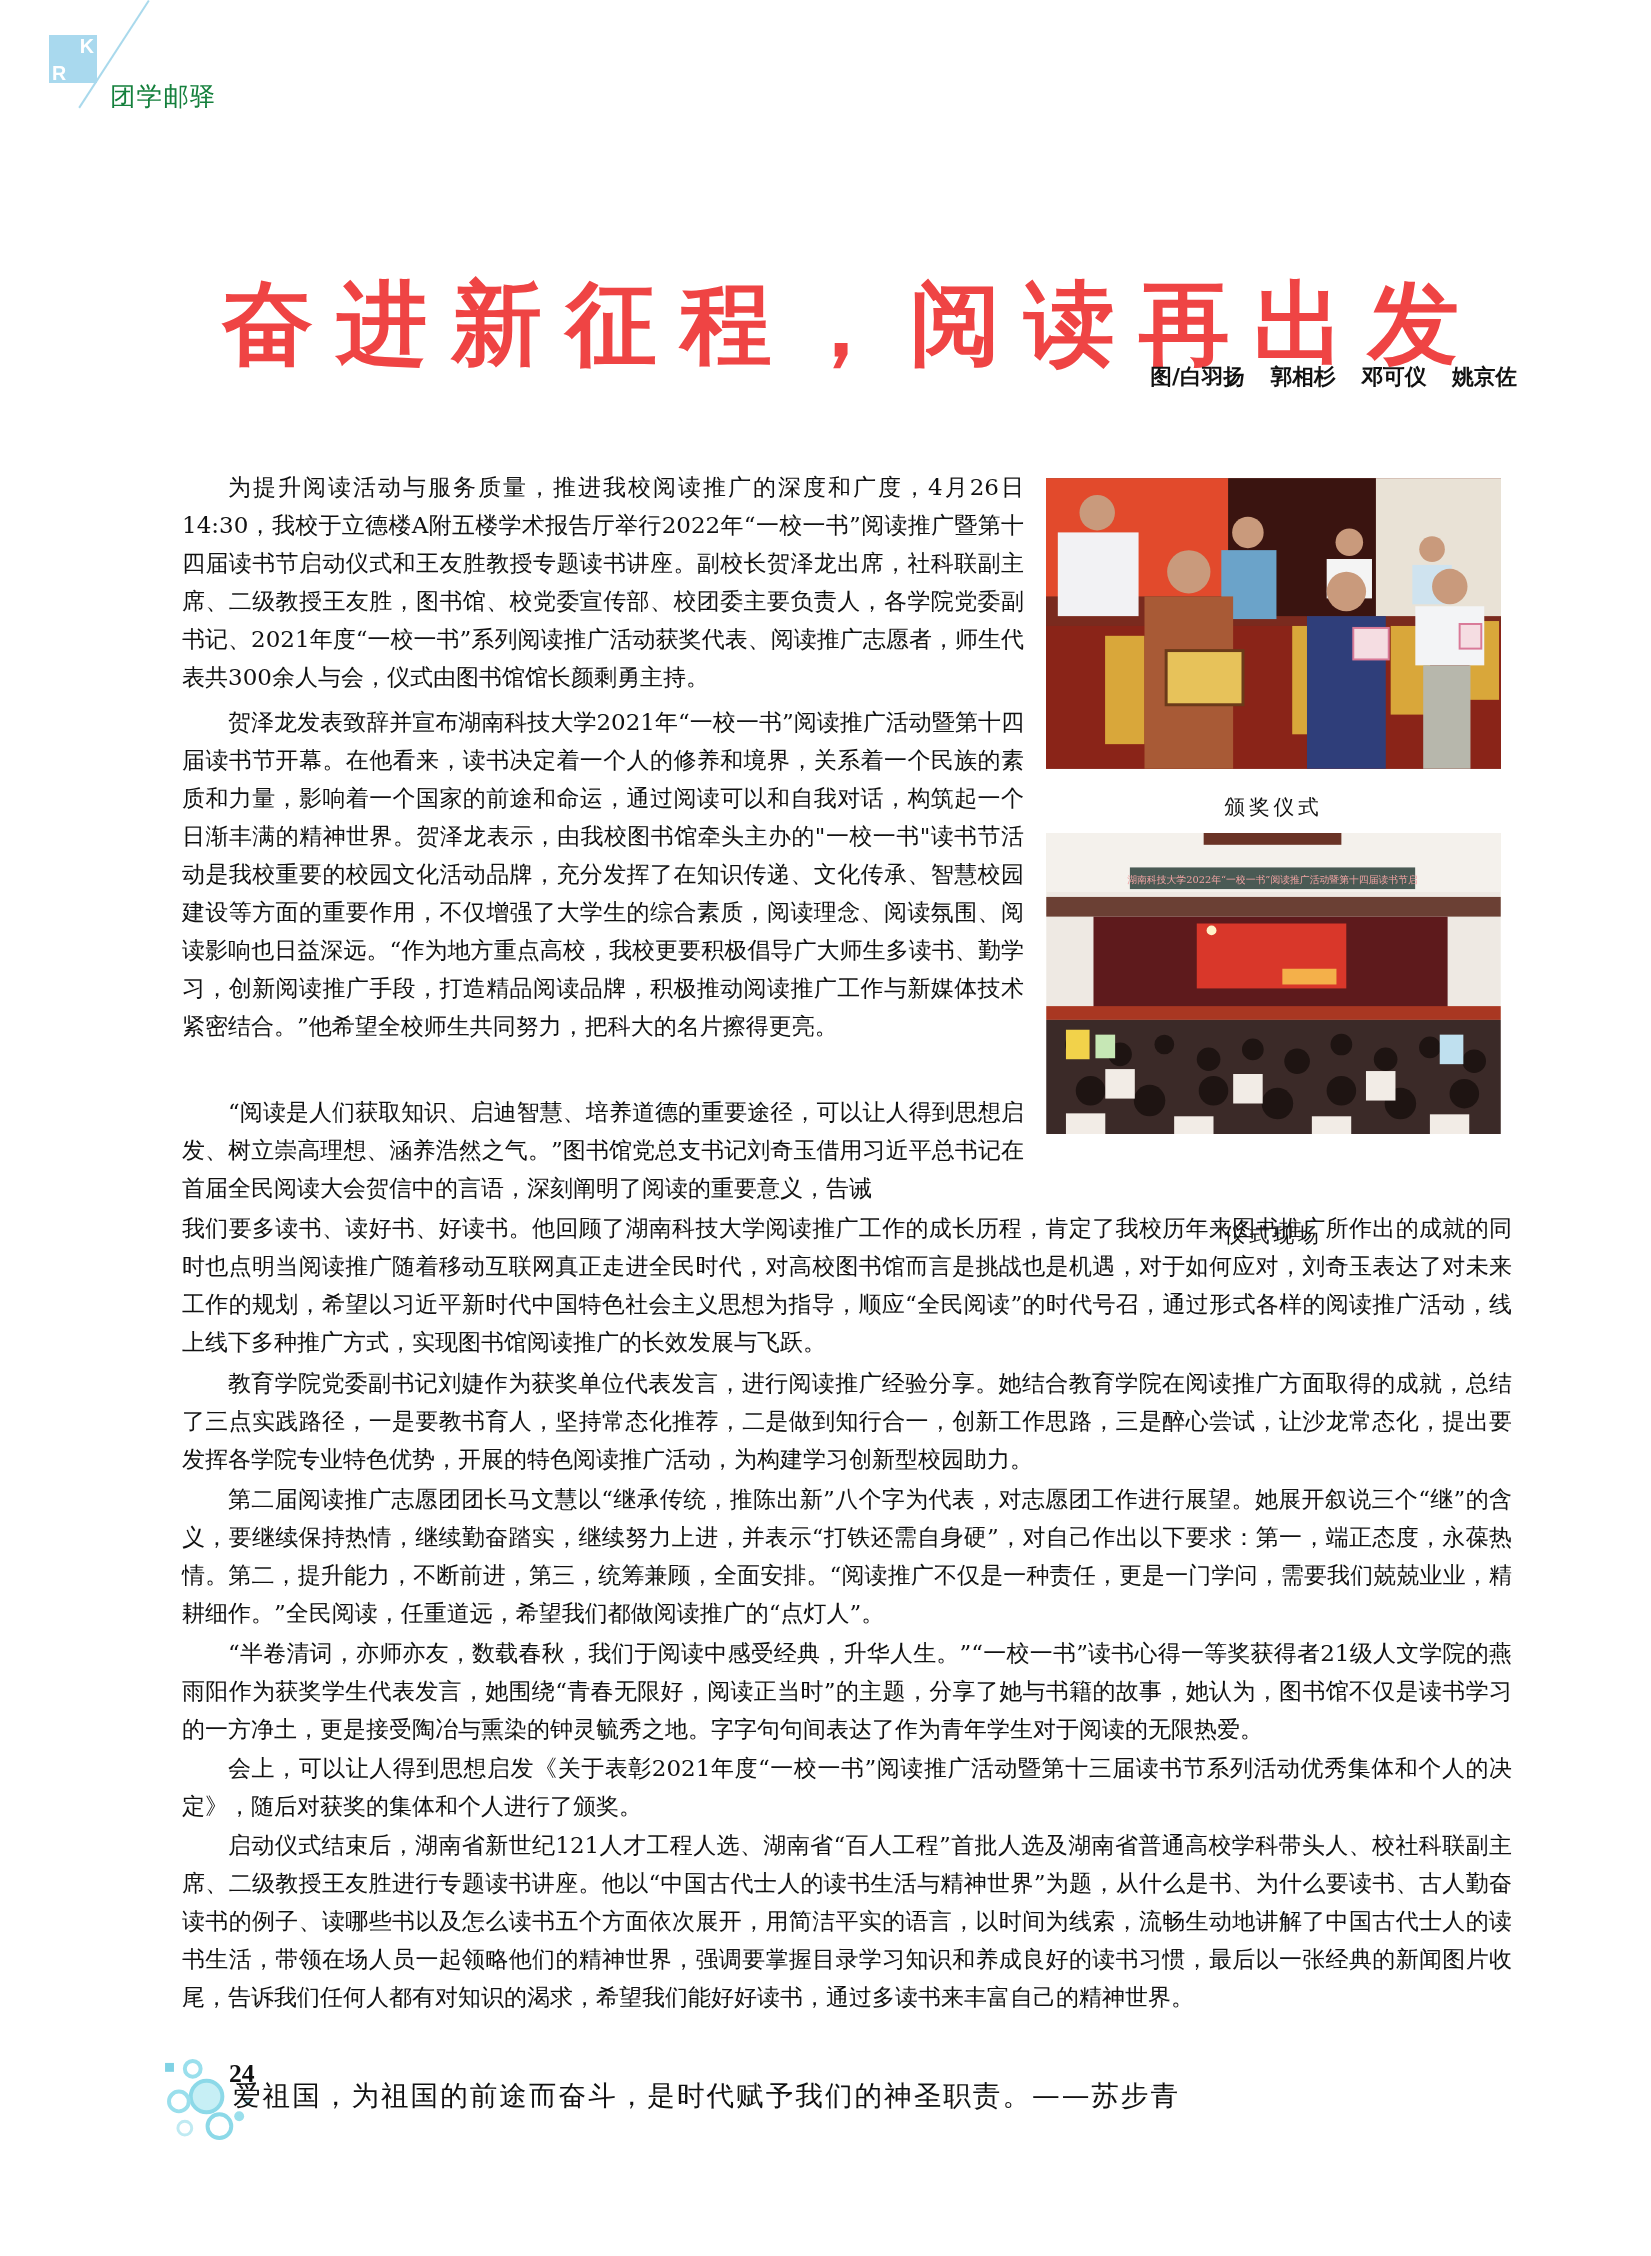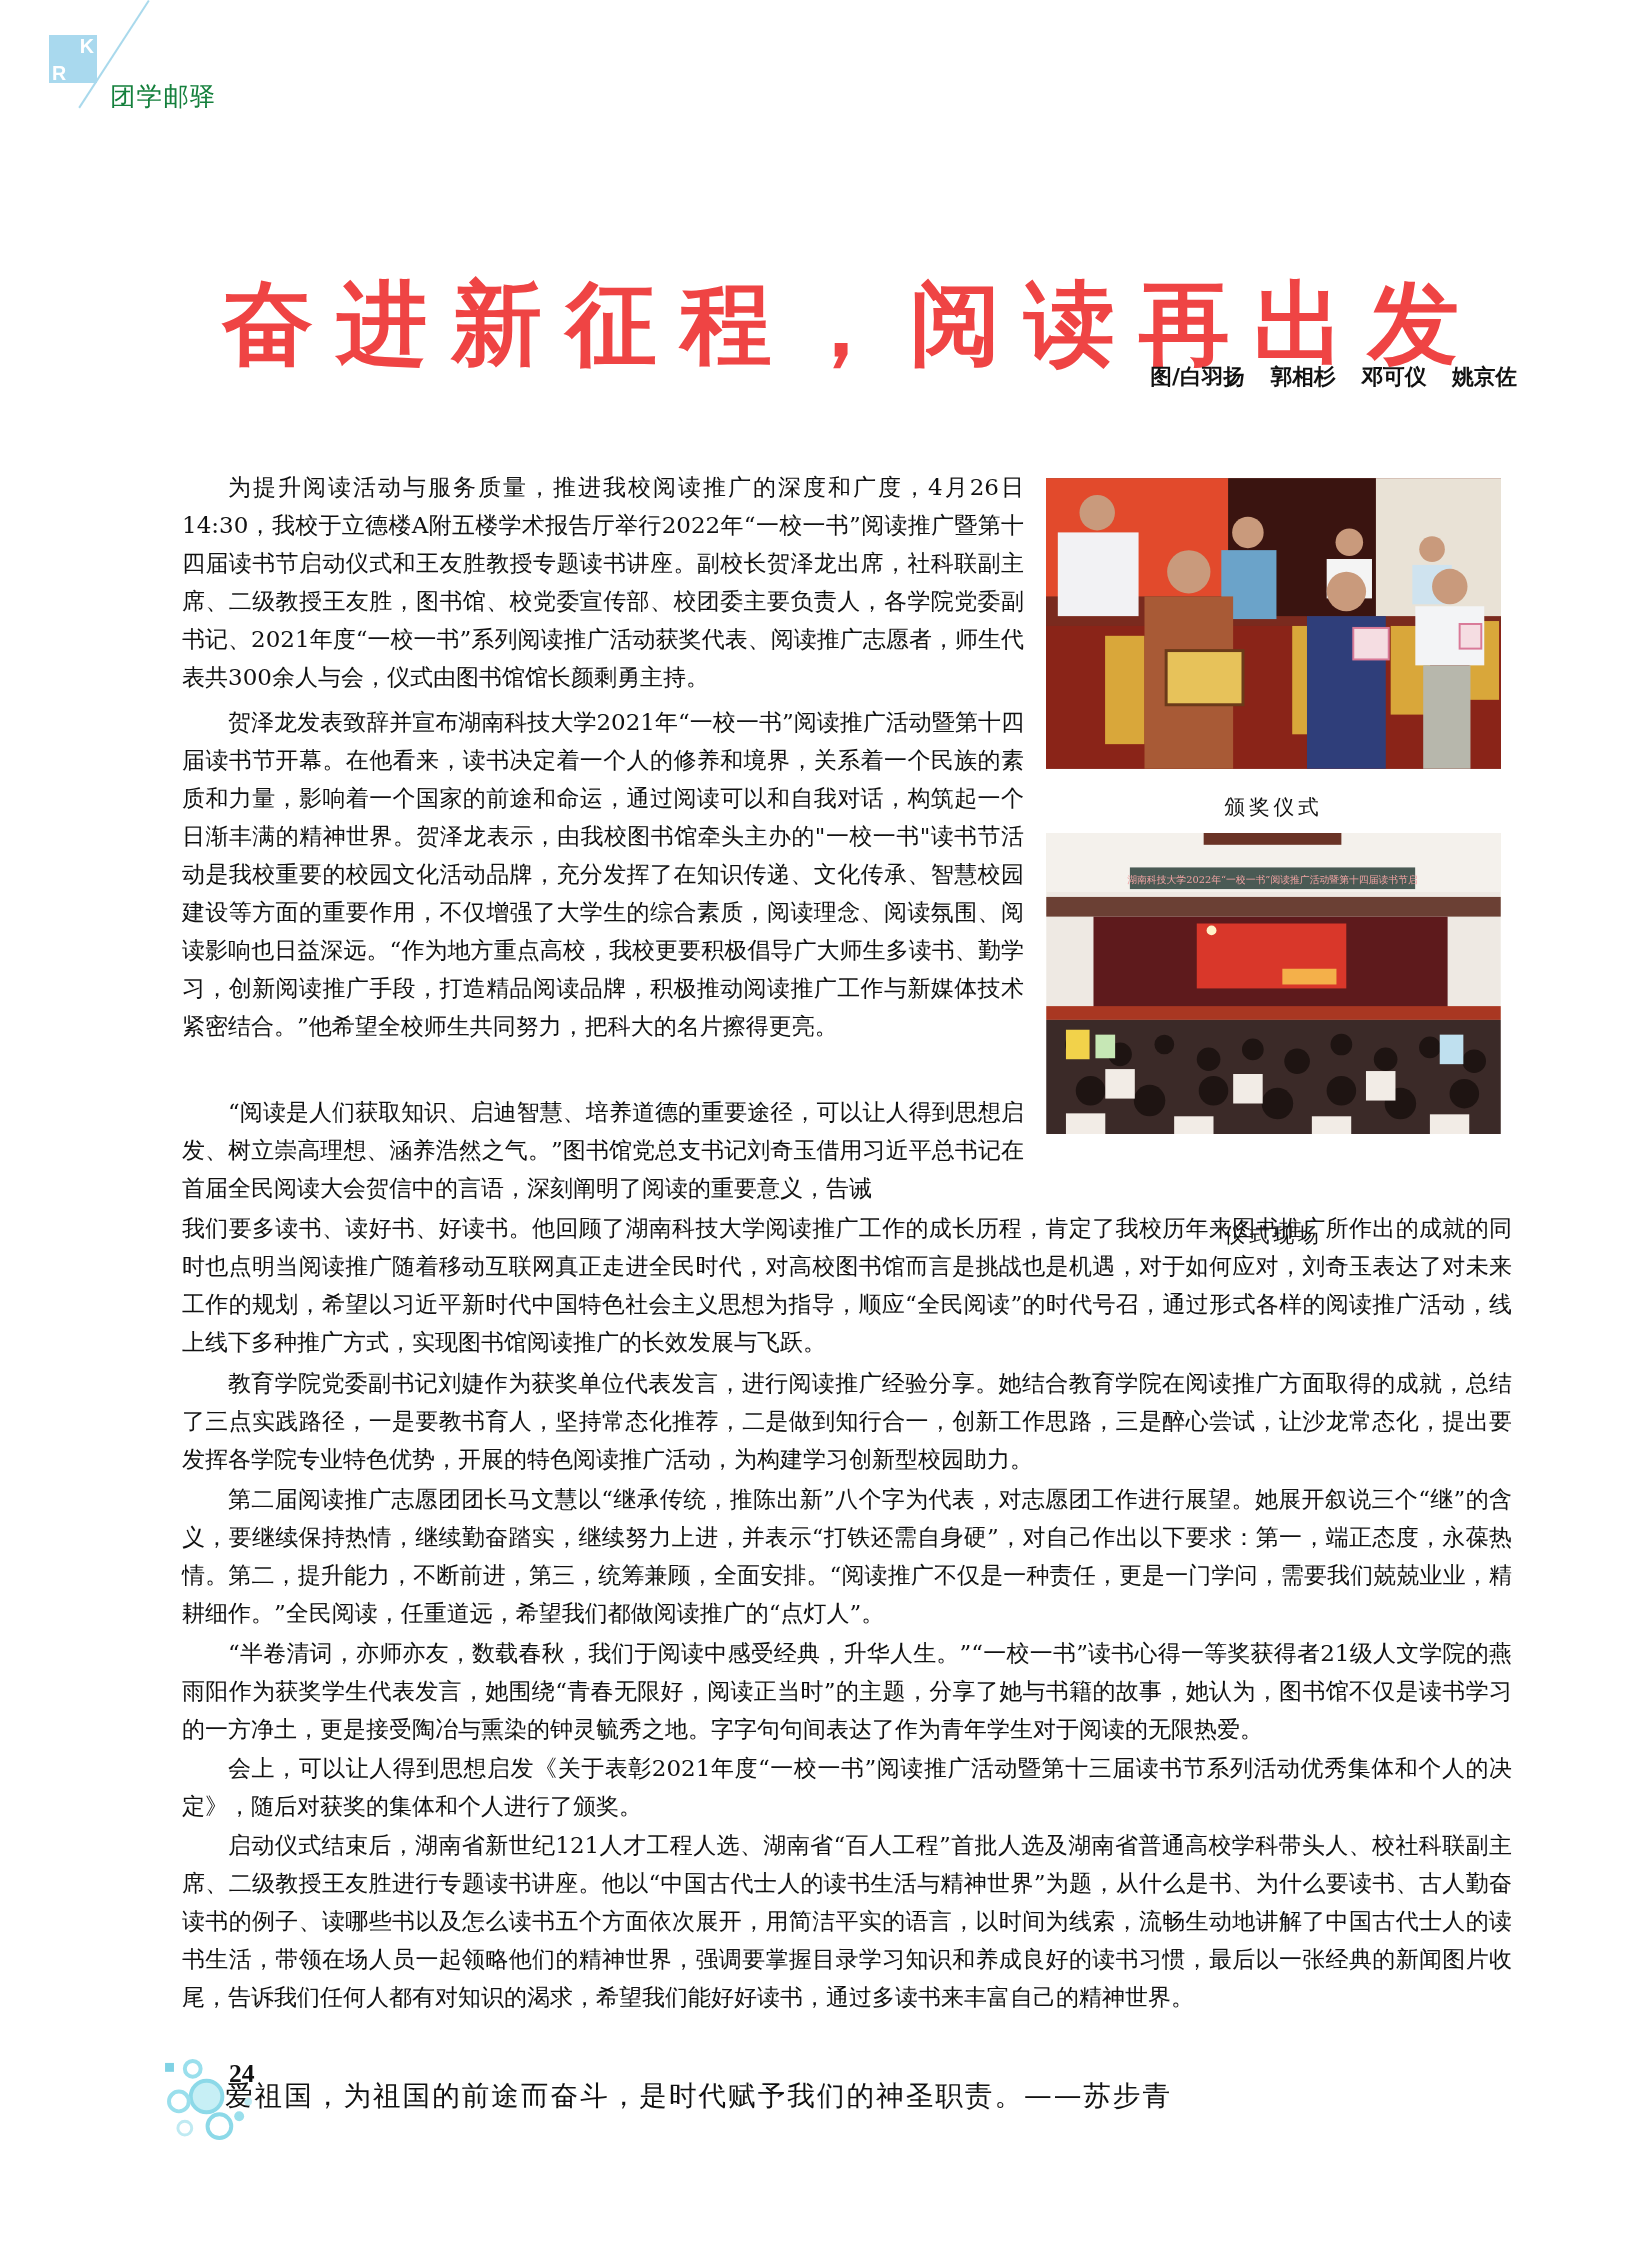--- a/index.html
+++ b/index.html
@@ -19,21 +19,21 @@
   .credits div span { display:inline-block; margin-right:25.6px; }
   .para { position:absolute; font-size:23px; line-height:38px; text-align:justify; margin:0; }
   .col { left:182px; width:842px; }
   .full { left:182px; width:1330px; }
   .ind { text-indent:2em; }
   .photo { position:absolute; left:1046px; width:538px; overflow:hidden; }
   .cap { position:absolute; left:1046px; width:455px; text-align:center;
          font:20.7px "DejaVu Serif",serif; letter-spacing:3.9px; }
   .footer-deco { position:absolute; left:165px; top:2057px; width:94px; height:84px; }
   .pageno { position:absolute; left:229px; top:2059px; font:bold 25.6px "Liberation Serif",serif; }
-  .motto { position:absolute; left:225px; top:2077px; font:27.6px "DejaVu Serif",serif; letter-spacing:2px; }
+  .motto { position:absolute; left:233px; top:2077px; font:27.6px "DejaVu Serif",serif; letter-spacing:2px; }
 </style>
 </head>
 <body>
 
 <div class="diag"></div>
 <div class="logo">
   <span class="k">K</span>
   <span class="r">R</span>
 </div>
 <div class="section">团学邮驿</div>

